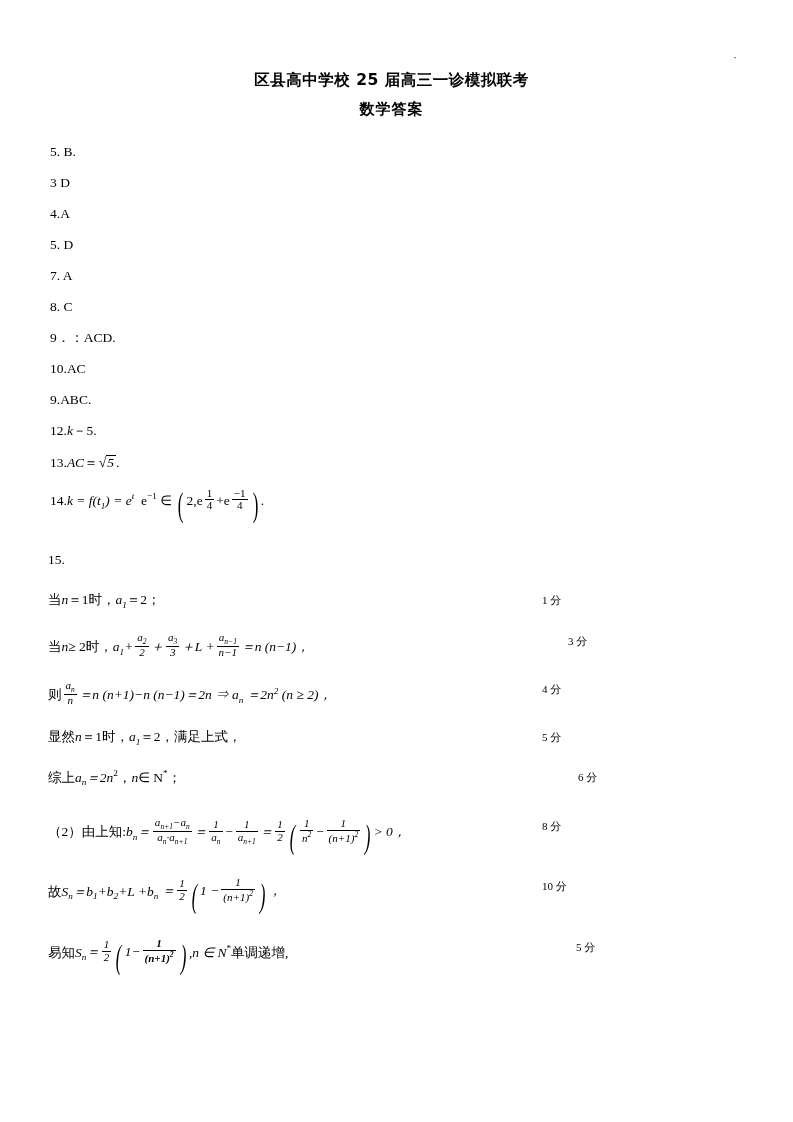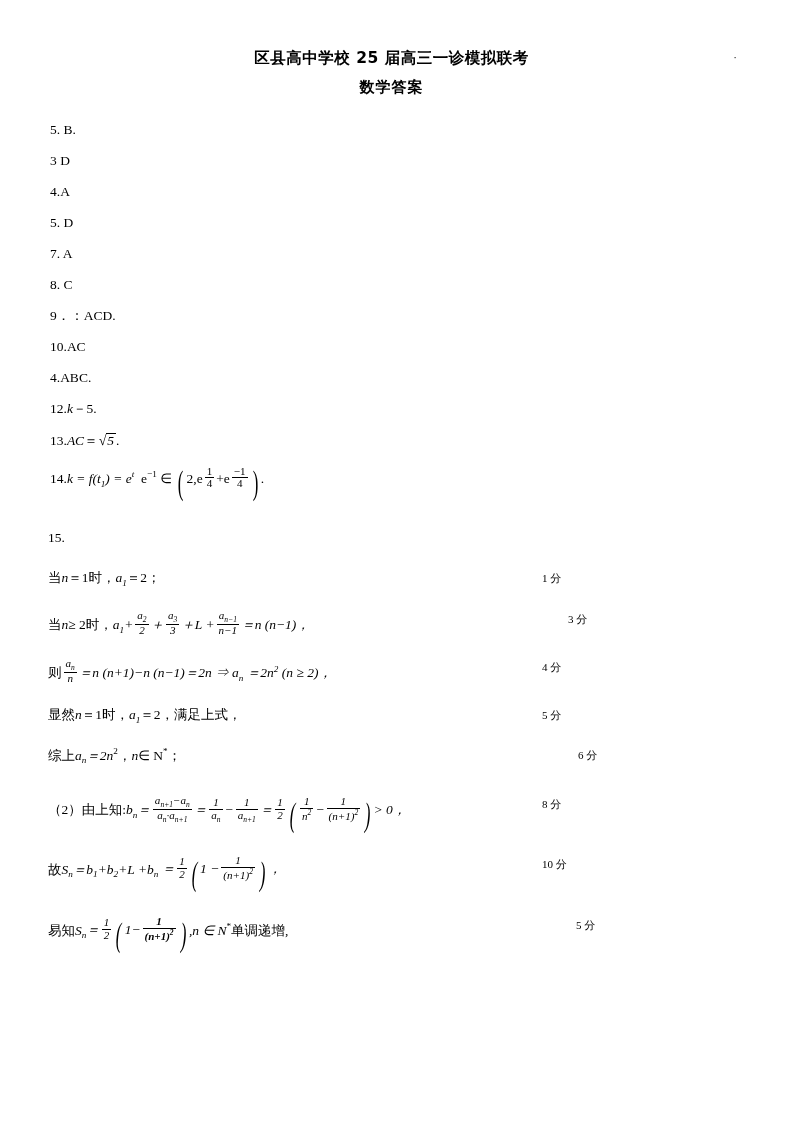--- a/index.html
+++ b/index.html
@@ -25,20 +25,21 @@
   .corner-dot {
     position: absolute;
     top: 52px;
     right: 56px;
     font-size: 11px;
     line-height: 1;
     color: #000;
   }
   .title-block {
     text-align: center;
+    margin-top: 22px;
   }
   .doc-title {
     font-family: "DejaVu Sans", sans-serif;
     font-weight: bold;
     font-size: 15.5px;
     letter-spacing: 0.5px;
   }
   .doc-subtitle {
     font-family: "DejaVu Sans", sans-serif;
     font-weight: bold;
@@ -144,21 +145,21 @@
 
   <div class="answers">
     <div class="ans-line">5. B.</div>
     <div class="ans-line">3  D</div>
     <div class="ans-line">4.A</div>
     <div class="ans-line">5. D</div>
     <div class="ans-line">7. A</div>
     <div class="ans-line">8. C</div>
     <div class="ans-line">9．：ACD.</div>
     <div class="ans-line">10.AC</div>
-    <div class="ans-line">4.ABC.</div>
+    <div class="ans-line">9.ABC.</div>
 
     <div class="ans-line">
       <span>12.</span><span class="ital">k</span><span>－5</span><span>.</span>
     </div>
 
     <div class="ans-line">
       <span>13.</span><span class="ital">AC</span><span>＝</span><span class="sqrt"><span class="radic">√</span><span class="radicand">5</span></span><span>.</span>
     </div>
 
     <div class="ans-line q14">

